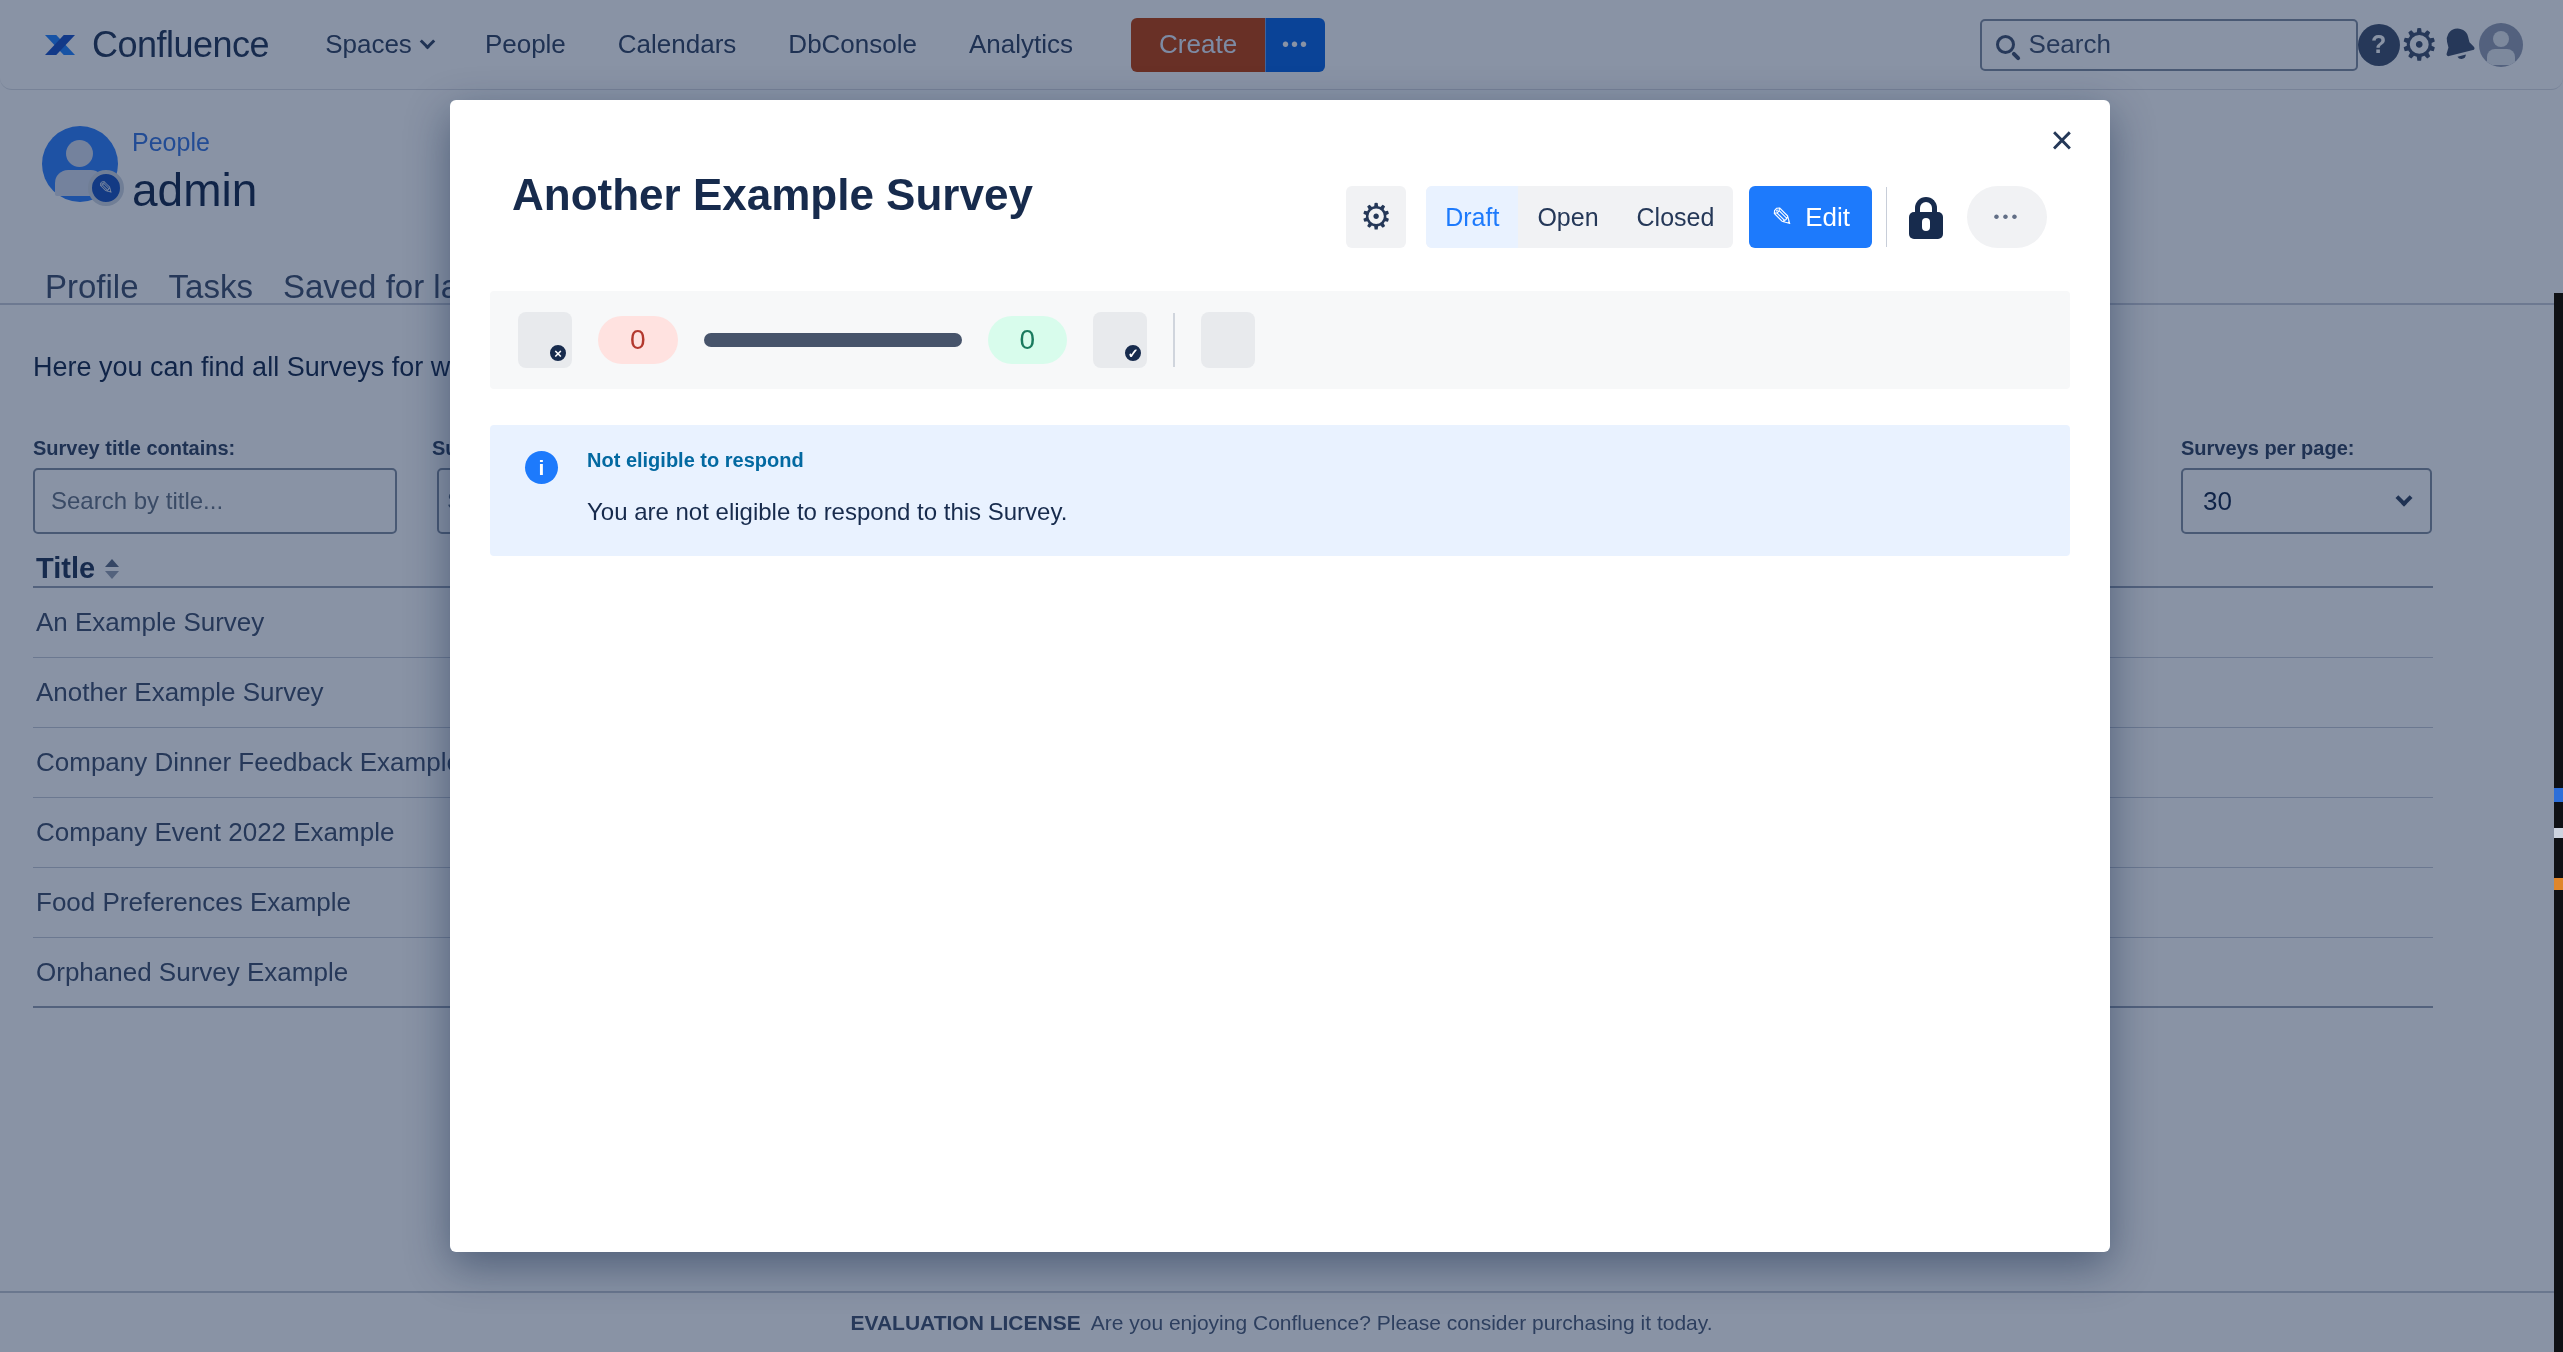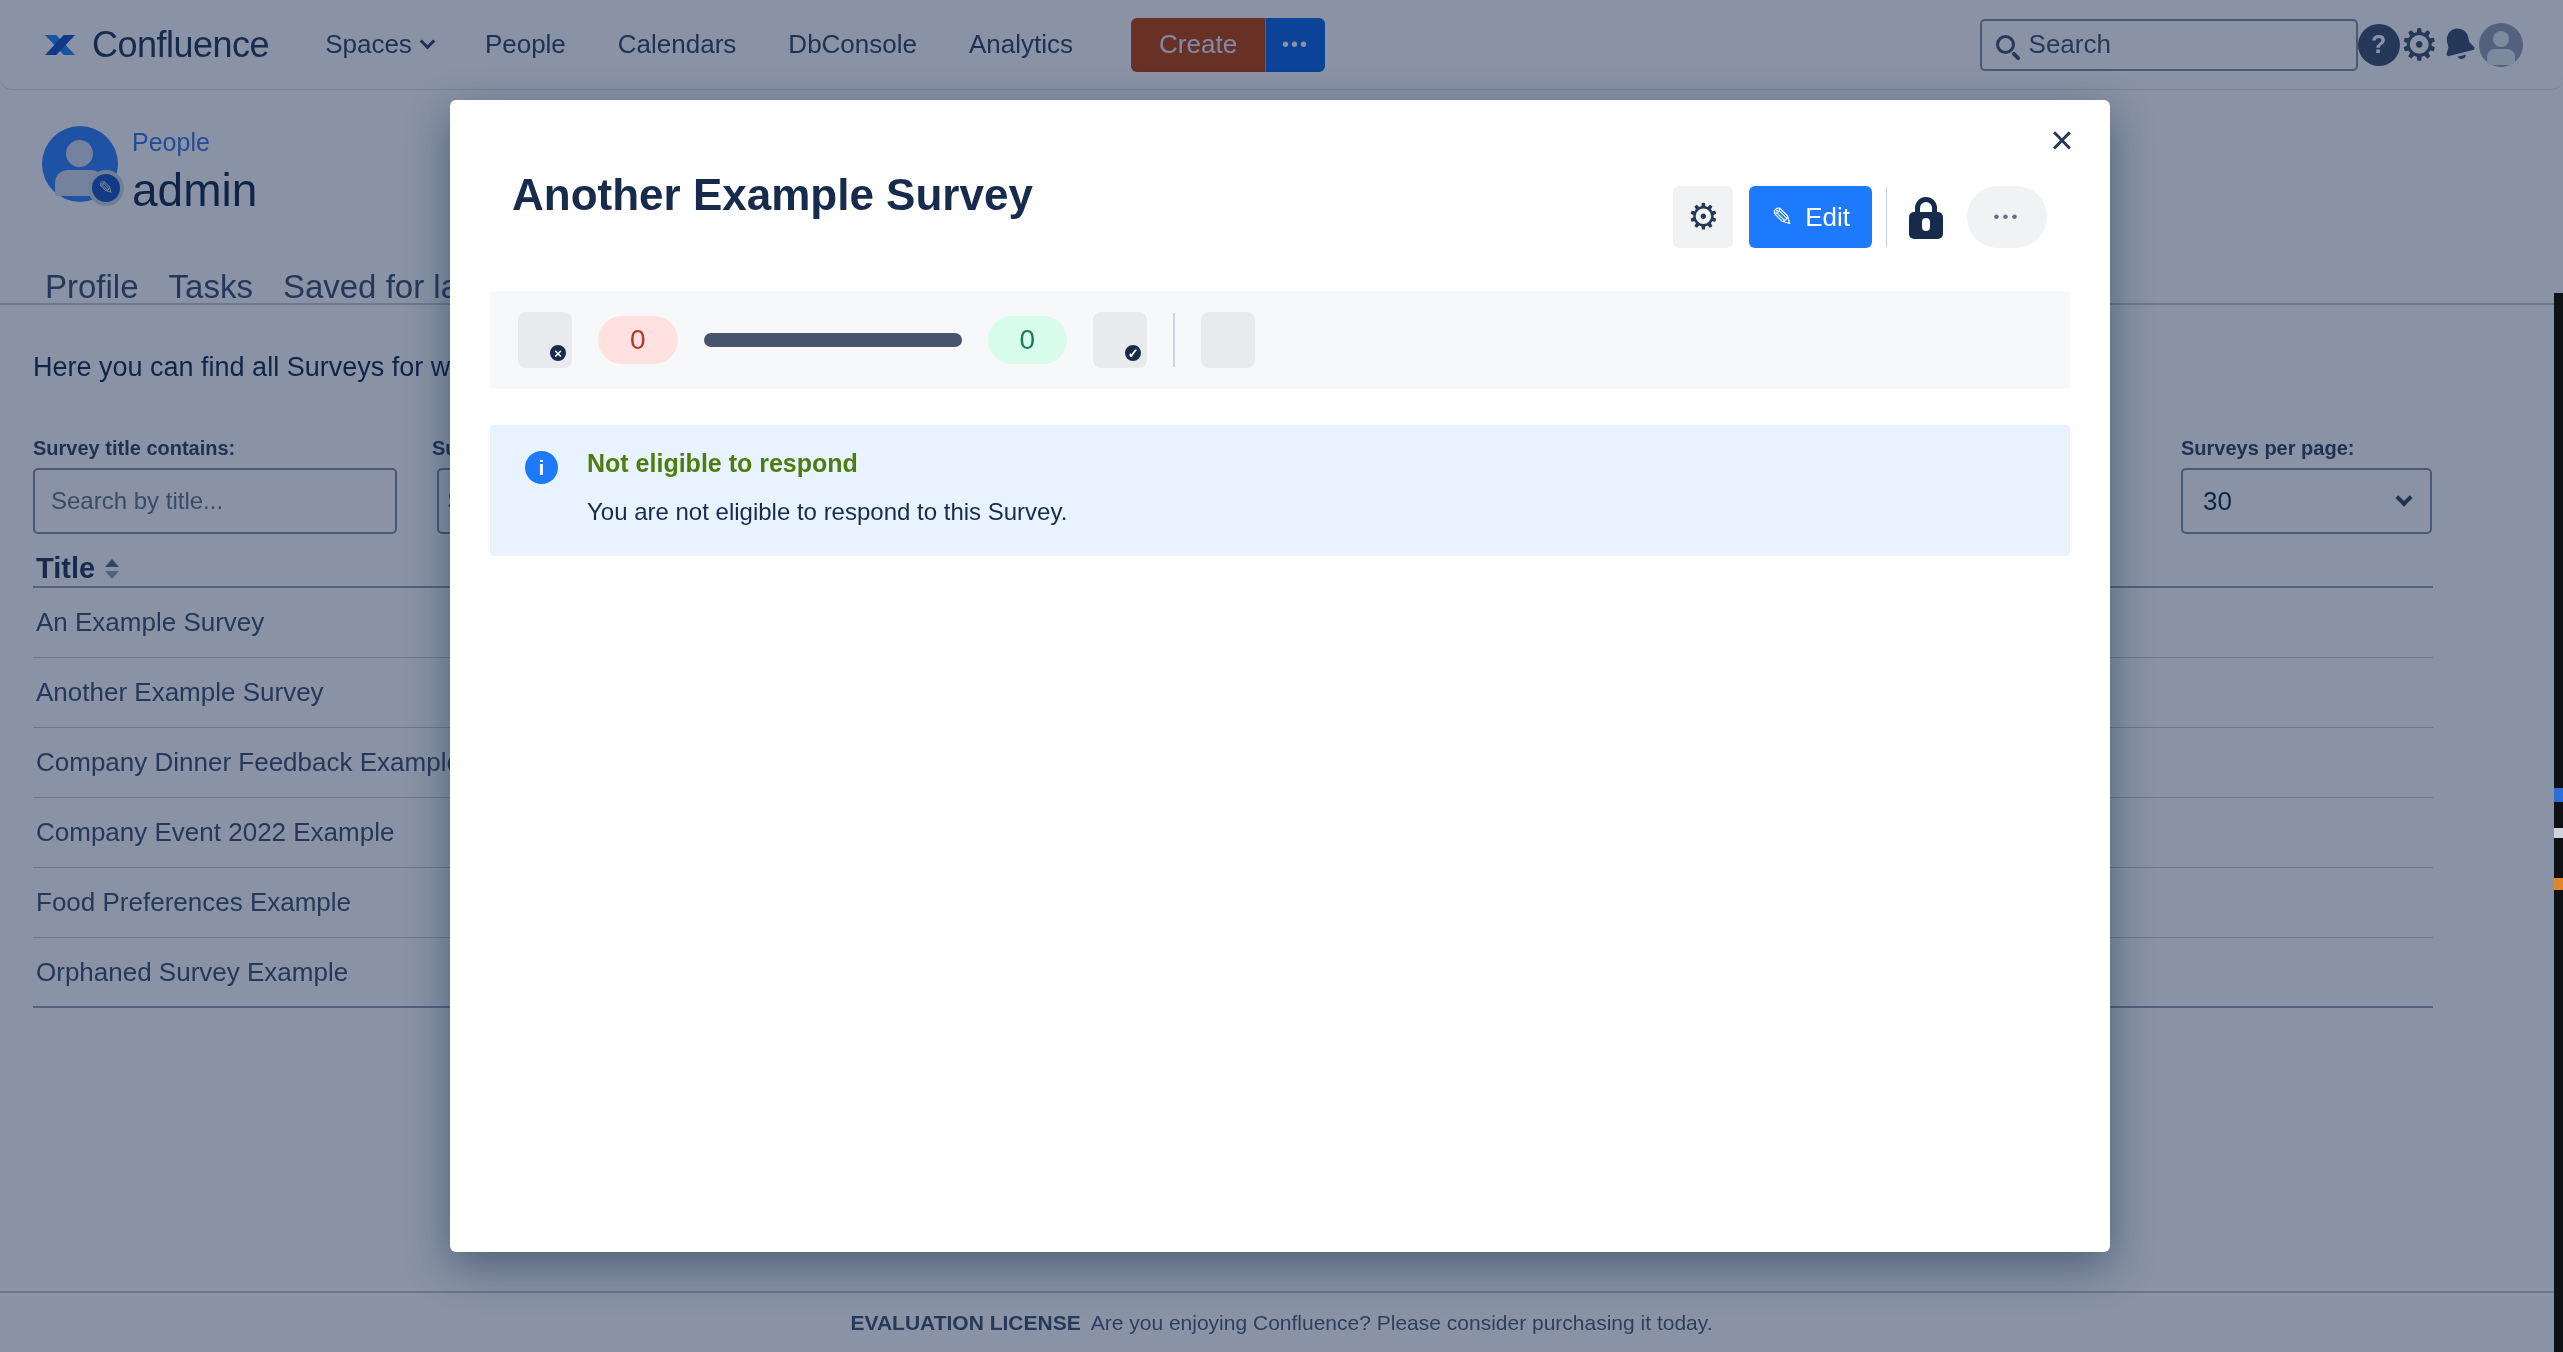--- a/index.html
+++ b/index.html
@@ -121,21 +121,21 @@
                 font-size:28px; padding:0 32px; flex:none; }
   .pill-declined { background:#ffe2e0; color:#b3382e; }
   .pill-responded { background:#d8fcec; color:#1a7a5e; }
   .progress-bar { width:258px; height:14px; border-radius:7px; background:#47546b; flex:none; }
   .strip-divider { width:2px; height:54px; background:#d0d5dd; flex:none; }
 
   .banner { position:absolute; left:40px; top:325px; width:1580px; height:131px; background:#e9f2ff; border-radius:4px; }
   .banner-icon { position:absolute; left:35px; top:26px; width:33px; height:33px; border-radius:50%;
                  background:#1d7afc; color:#fff; font-size:21px; font-weight:700; display:flex;
                  align-items:center; justify-content:center; }
-  .banner-title { position:absolute; left:97px; top:24px; font-size:25px; font-weight:700; color:#4d7c0f; }
+  .banner-title { position:absolute; left:97px; top:24px; font-size:20px; font-weight:700; color:#0369a1; }
   .banner-body { position:absolute; left:97px; top:73px; font-size:24px; color:#172b4d; }
 </style>
 </head>
 <body>
 
 <header class="nav">
   <div class="brand">
     <svg width="40" height="40" viewBox="0 0 32 32">
       <path d="M4 8 L13 8 L28 24 L19 24 Z" fill="#2684ff"></path>
       <path d="M28 8 L19 8 L4 24 L13 24 Z" fill="#1c53c8"></path>
@@ -253,20 +253,25 @@
   <span class="speck" style="top:535px;height:10px;background:#cdd4e0"></span>
   <span class="speck" style="top:585px;height:12px;background:#e0862a"></span>
 </div>
 
 <div class="modal">
   <div class="modal-close">×</div>
   <h1 class="modal-title">Another Example Survey</h1>
 
   <div class="modal-controls">
     <div class="ctl-gear">⚙</div>
+    <div class="segmented">
+      <span class="segment active">Draft</span>
+      <span class="segment">Open</span>
+      <span class="segment">Closed</span>
+    </div>
     <button class="edit-btn">
       <span class="edit-pencil">✎</span>
       <span>Edit</span>
     </button>
     <span class="ctl-divider"></span>
     <div class="lock-wrap">
         <div class="lock"></div>
       </div>
     <div class="more-pill">•••</div>
   </div>

